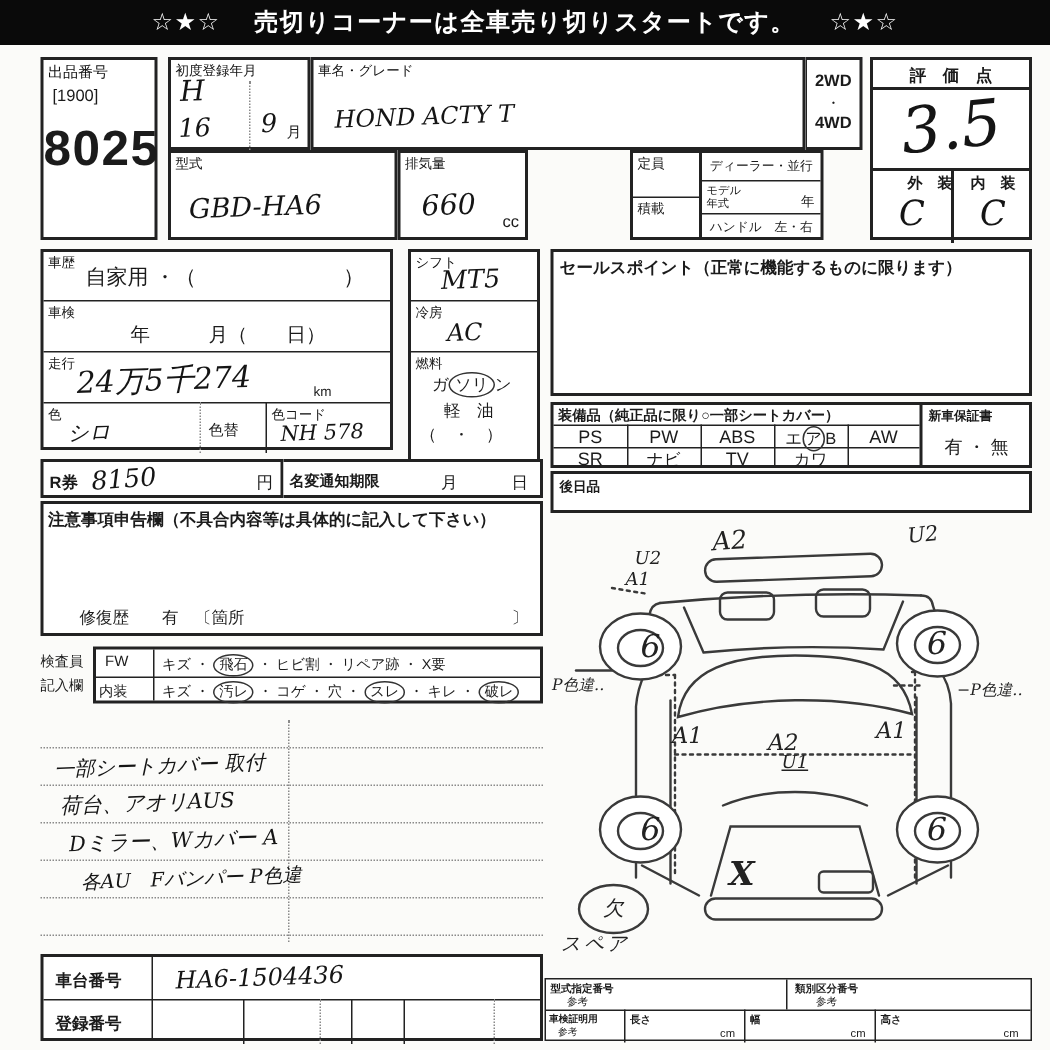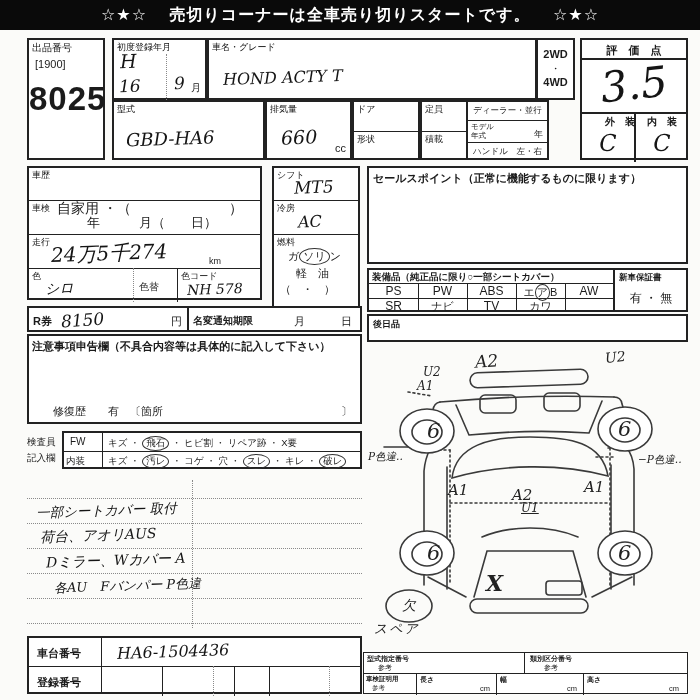--- a/index.html
+++ b/index.html
@@ -56,25 +56,20 @@
     <div class="lab">型式</div>
     <div class="hw rot" style="position:absolute;top:26px;left:12px;font-size:18px;">GBD-HA6</div>
   </div>
 
   <div class="b" style="left:265px;top:100px;width:87px;height:60px;">
     <div class="lab">排気量</div>
     <div class="hw rot" style="position:absolute;top:24px;left:14px;font-size:19px;">660</div>
     <div style="position:absolute;bottom:4px;right:4px;font-size:11px;">cc</div>
   </div>
 
-  <div class="b" style="left:352px;top:100px;width:68px;height:60px;">
-    <div class="lab">ドア</div>
-    <div style="position:absolute;left:0;top:29px;width:100%;border-top:1.5px solid #222;"></div>
-    <div style="position:absolute;top:31px;left:3px;font-size:9px;">形状</div>
-  </div>
 
   <div class="b" style="left:420px;top:100px;width:72px;height:60px;">
     <div class="lab">定員</div>
     <div style="position:absolute;top:17px;right:3px;font-size:9px;">人</div>
     <div style="position:absolute;left:0;top:29px;width:100%;border-top:1.5px solid #222;"></div>
     <div style="position:absolute;top:31px;left:3px;font-size:9px;">積載</div>
     <div style="position:absolute;bottom:2px;right:3px;font-size:9px;">kg</div>
   </div>
 
   <div class="b" style="left:466px;top:100px;width:83px;height:60px;">
@@ -96,21 +91,21 @@
     <div style="position:absolute;left:0;top:72px;width:100%;border-top:2px solid #222;"></div>
     <div style="position:absolute;left:52px;top:72px;height:50px;border-left:2px solid #222;"></div>
     <div style="position:absolute;top:75px;left:0;width:76px;text-align:center;font-size:10px;font-weight:bold;">外　装</div>
     <div style="position:absolute;top:75px;left:52px;width:56px;text-align:center;font-size:10px;font-weight:bold;">内　装</div>
     <div class="hw rot" style="position:absolute;top:90px;left:0;width:52px;text-align:center;font-size:23px;">C</div>
     <div class="hw rot" style="position:absolute;top:90px;left:52px;width:56px;text-align:center;font-size:23px;">C</div>
   </div>
 
   <div class="b" style="left:27px;top:166px;width:235px;height:134px;">
     <div class="lab">車歴</div>
-    <div class="pre" style="position:absolute;top:8px;left:28px;font-size:14px;margin-top:24px;">自家用 ・（　　　　　　　）</div>
+    <div class="pre" style="position:absolute;top:8px;left:28px;font-size:14px;">自家用 ・（　　　　　　　）</div>
     <div style="position:absolute;left:0;top:32px;width:100%;border-top:1.5px solid #222;"></div>
     <div style="position:absolute;top:34px;left:3px;font-size:9px;">車検</div>
     <div class="pre" style="position:absolute;top:46px;left:58px;font-size:13px;">年　　　月（　　日）</div>
     <div style="position:absolute;left:0;top:66px;width:100%;border-top:1.5px solid #222;"></div>
     <div style="position:absolute;top:68px;left:3px;font-size:9px;">走行</div>
     <div class="hw rot" style="position:absolute;top:72px;left:22px;font-size:20px;">24万5千274</div>
     <div style="position:absolute;top:88px;left:180px;font-size:9px;">km</div>
     <div style="position:absolute;left:0;top:100px;width:100%;border-top:1.5px solid #222;"></div>
     <div style="position:absolute;top:102px;left:3px;font-size:9px;">色</div>
     <div class="hw rot" style="position:absolute;top:112px;left:16px;font-size:14px;">シロ</div>

